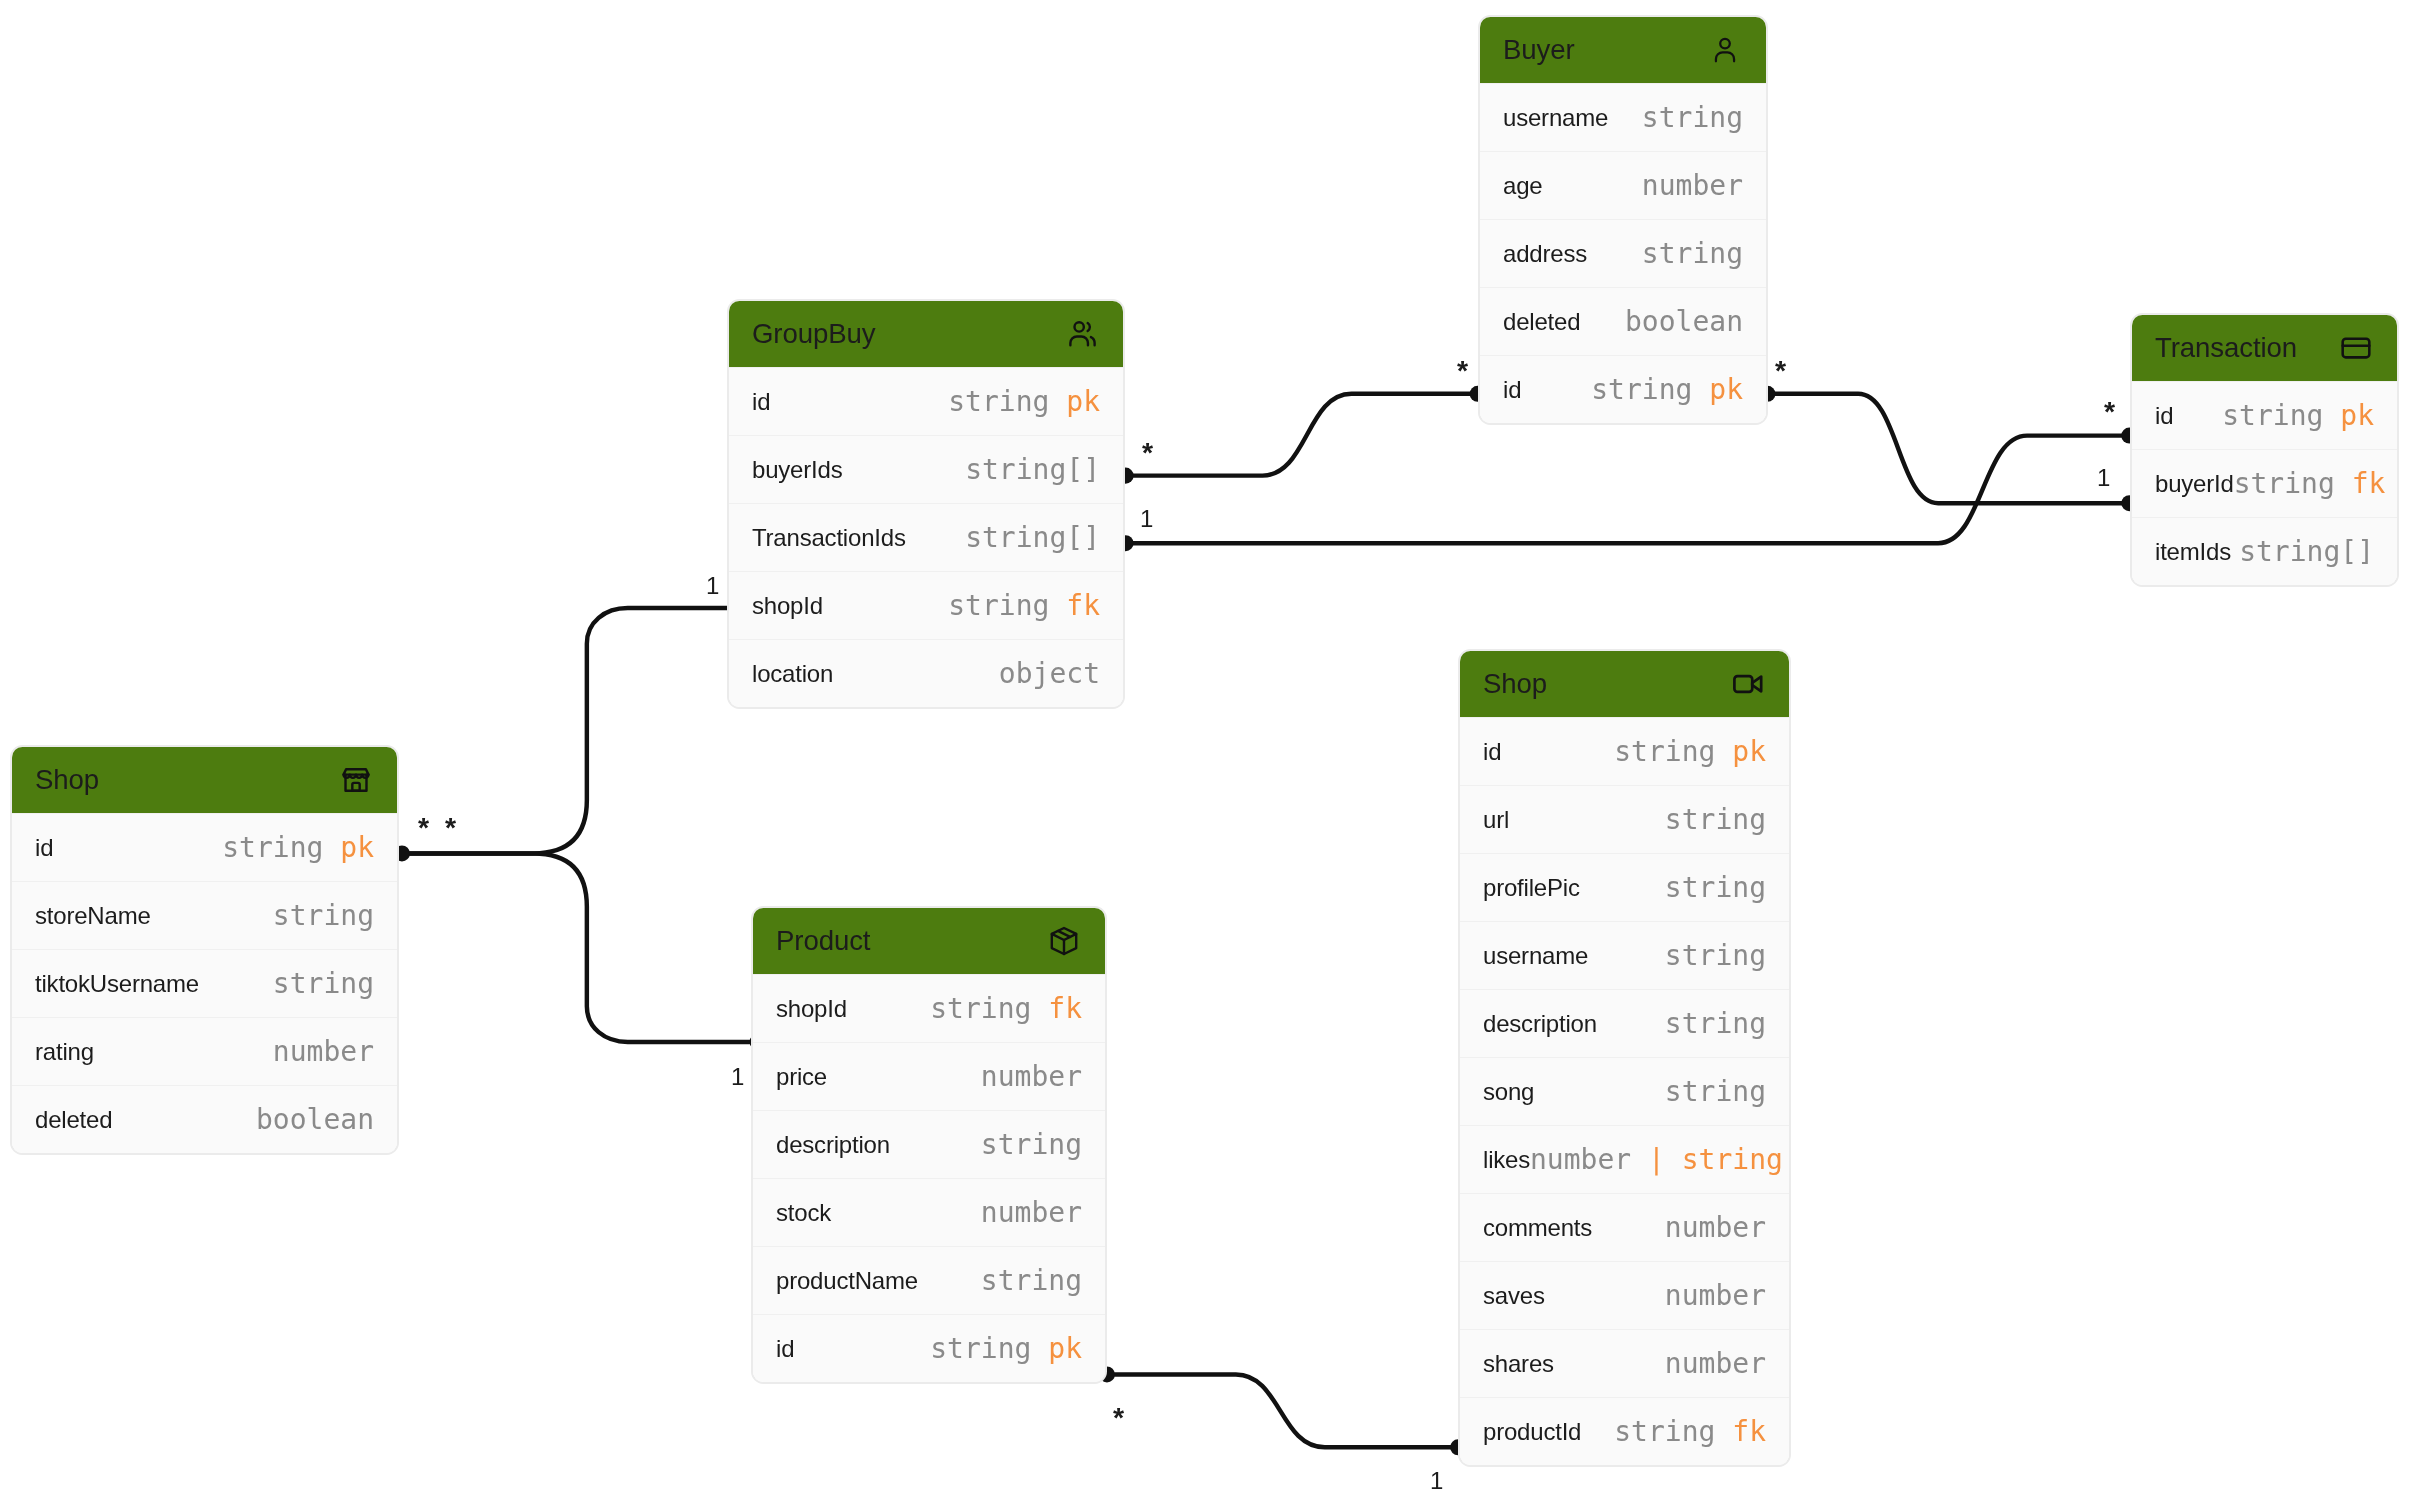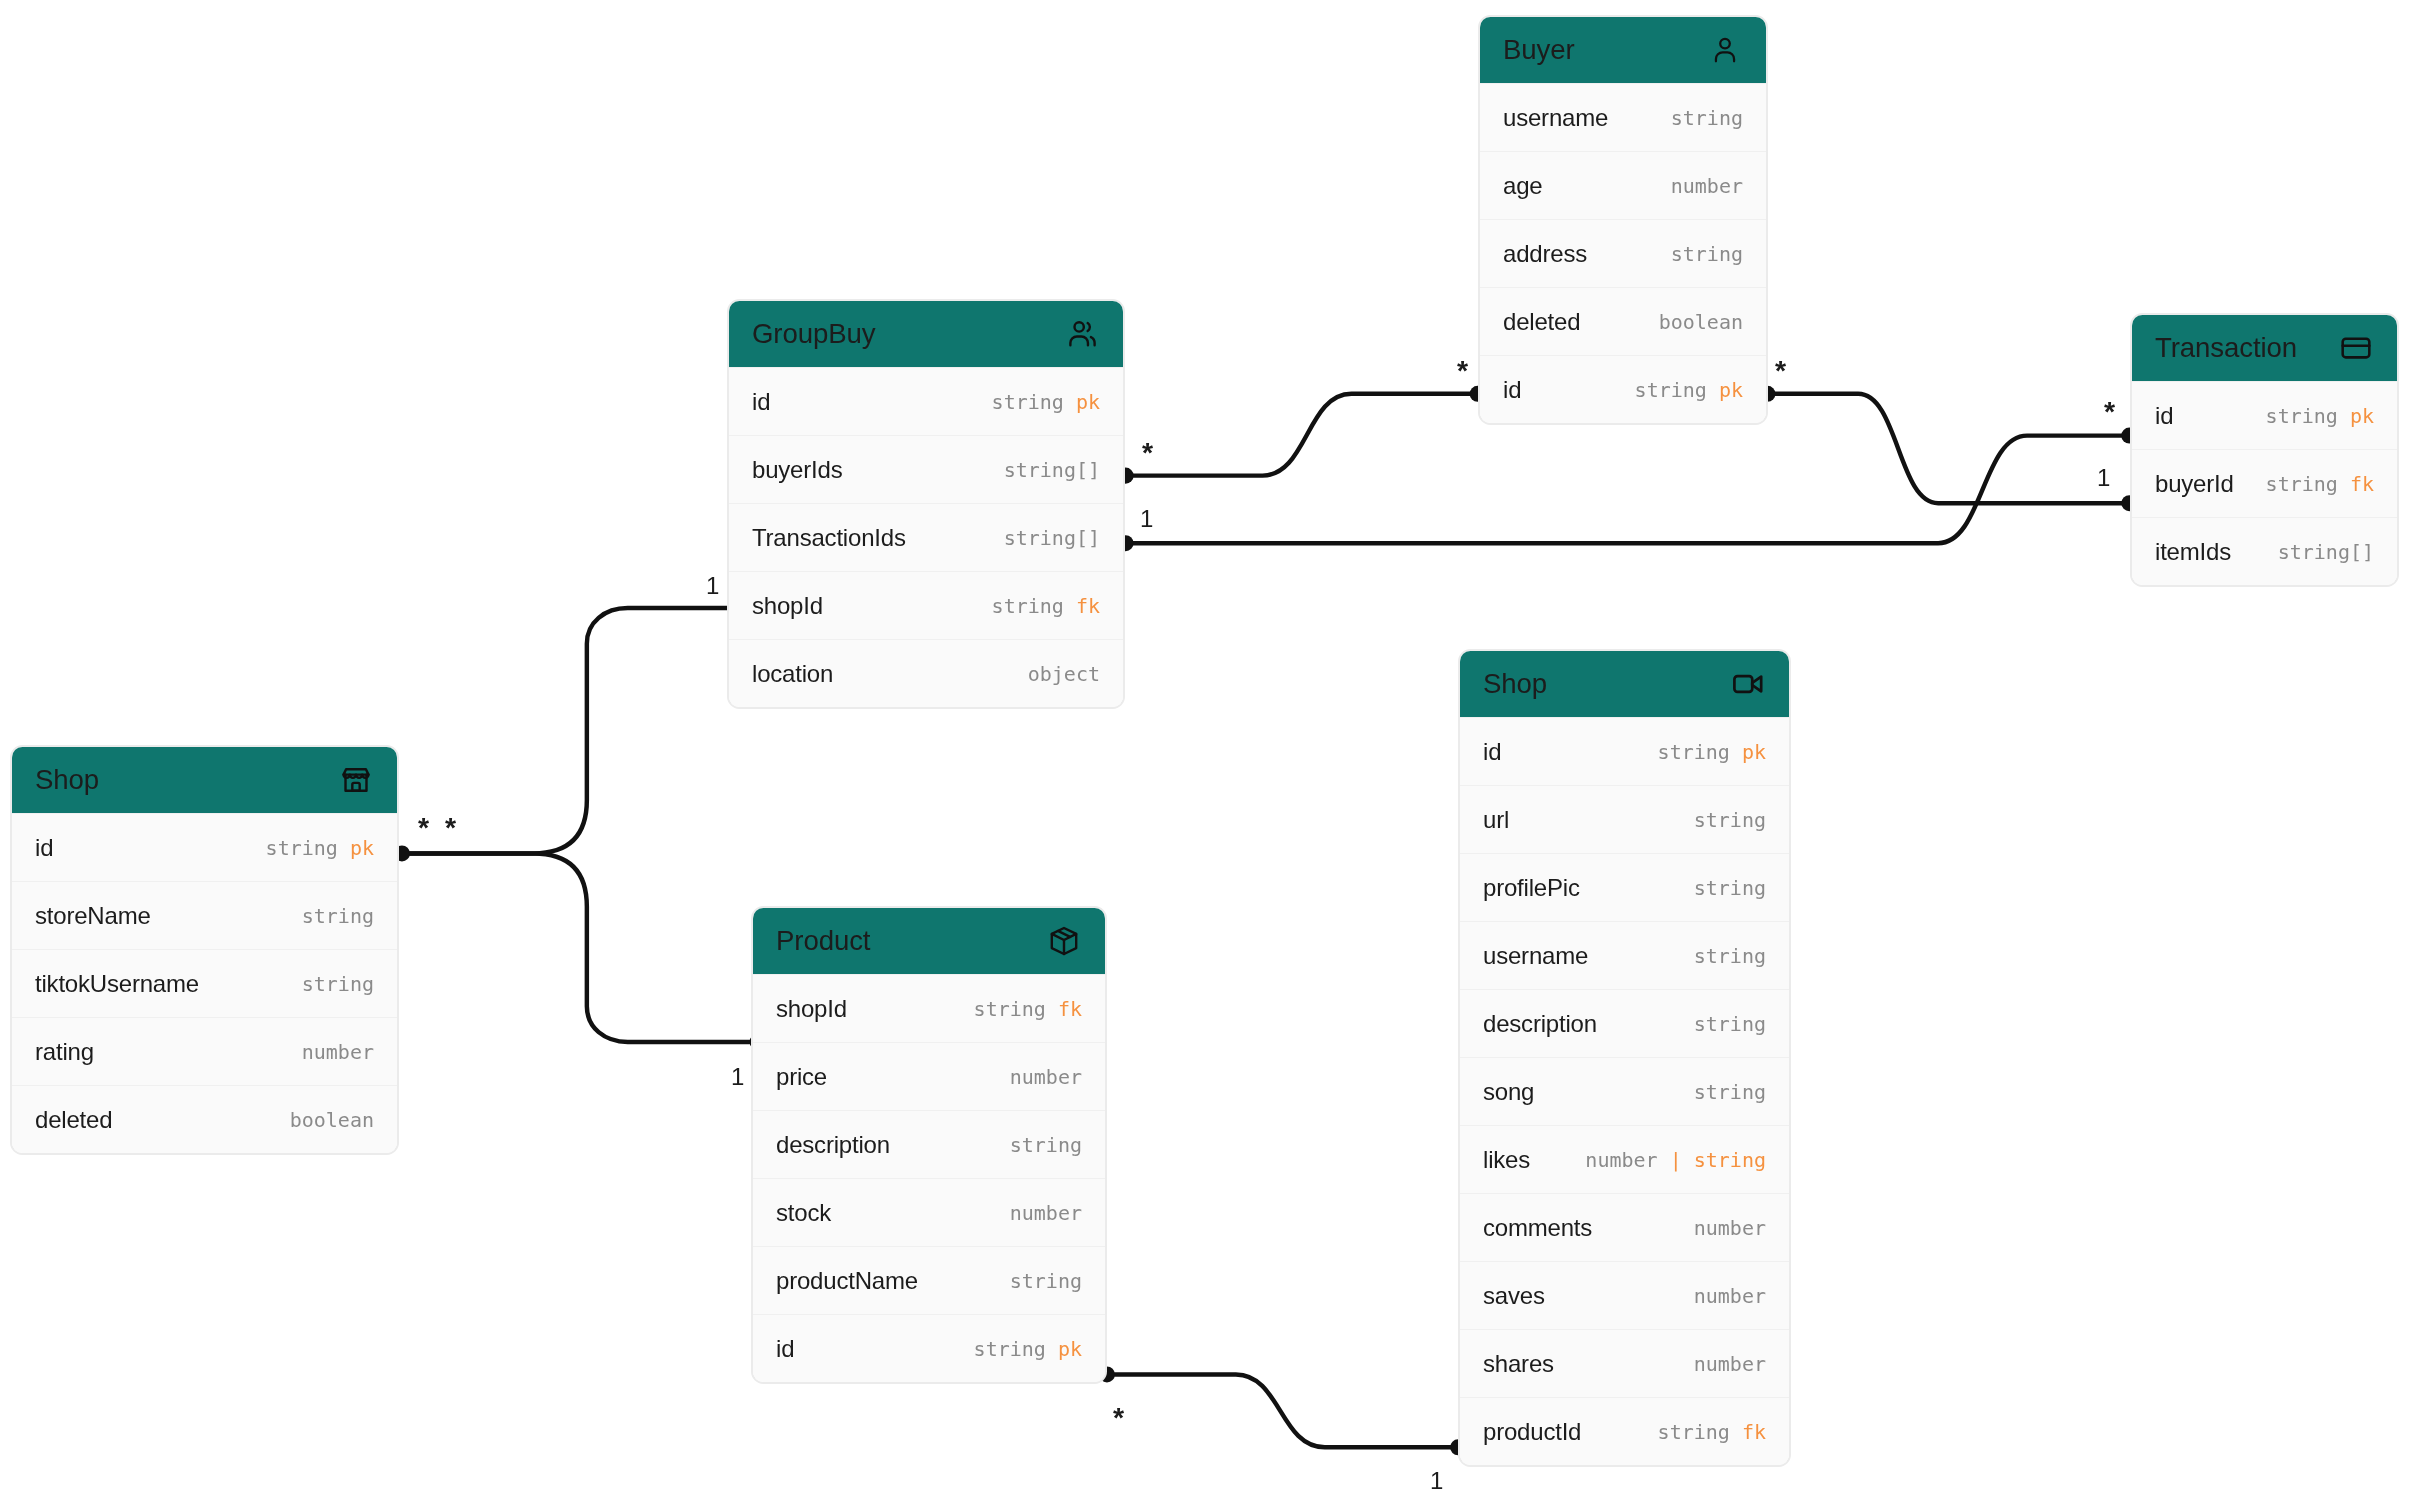--- a/index.html
+++ b/index.html
@@ -19,21 +19,21 @@
     background:#ffffff;
     border-radius:12.4px;
     border:2.7px solid #ebebeb;
     box-sizing:border-box;
     overflow:hidden;
   }
   .entity-header{
     display:flex;align-items:center;justify-content:space-between;
     padding:0 23px;
     height:66px;
-    background:#0f766e;
+    background:#4d7c0f;
   }
   .entity-title{
     font-size:27.6px;
     color:#1c1c1c;
     letter-spacing:-0.1px;
     white-space:nowrap;
   }
   .entity-icon{
     width:36px;height:36px;
     display:flex;align-items:center;justify-content:center;
@@ -51,21 +51,21 @@
     box-sizing:border-box;
   }
   .field-name{
     font-size:24px;
     color:#1c1c1c;
     letter-spacing:-0.2px;
     white-space:nowrap;
   }
   .field-type{
     font-family:"DejaVu Sans Mono", monospace;
-    font-size:20px;
+    font-size:28px;
     color:#8a8a8a;
     white-space:nowrap;
     letter-spacing:0px;
   }
   .field-type .key{color:#f5913f;}
   .field-type .alt{color:#f5913f;}
   .field-type .sep{color:#f5913f;}
 
   
   .card-label{

